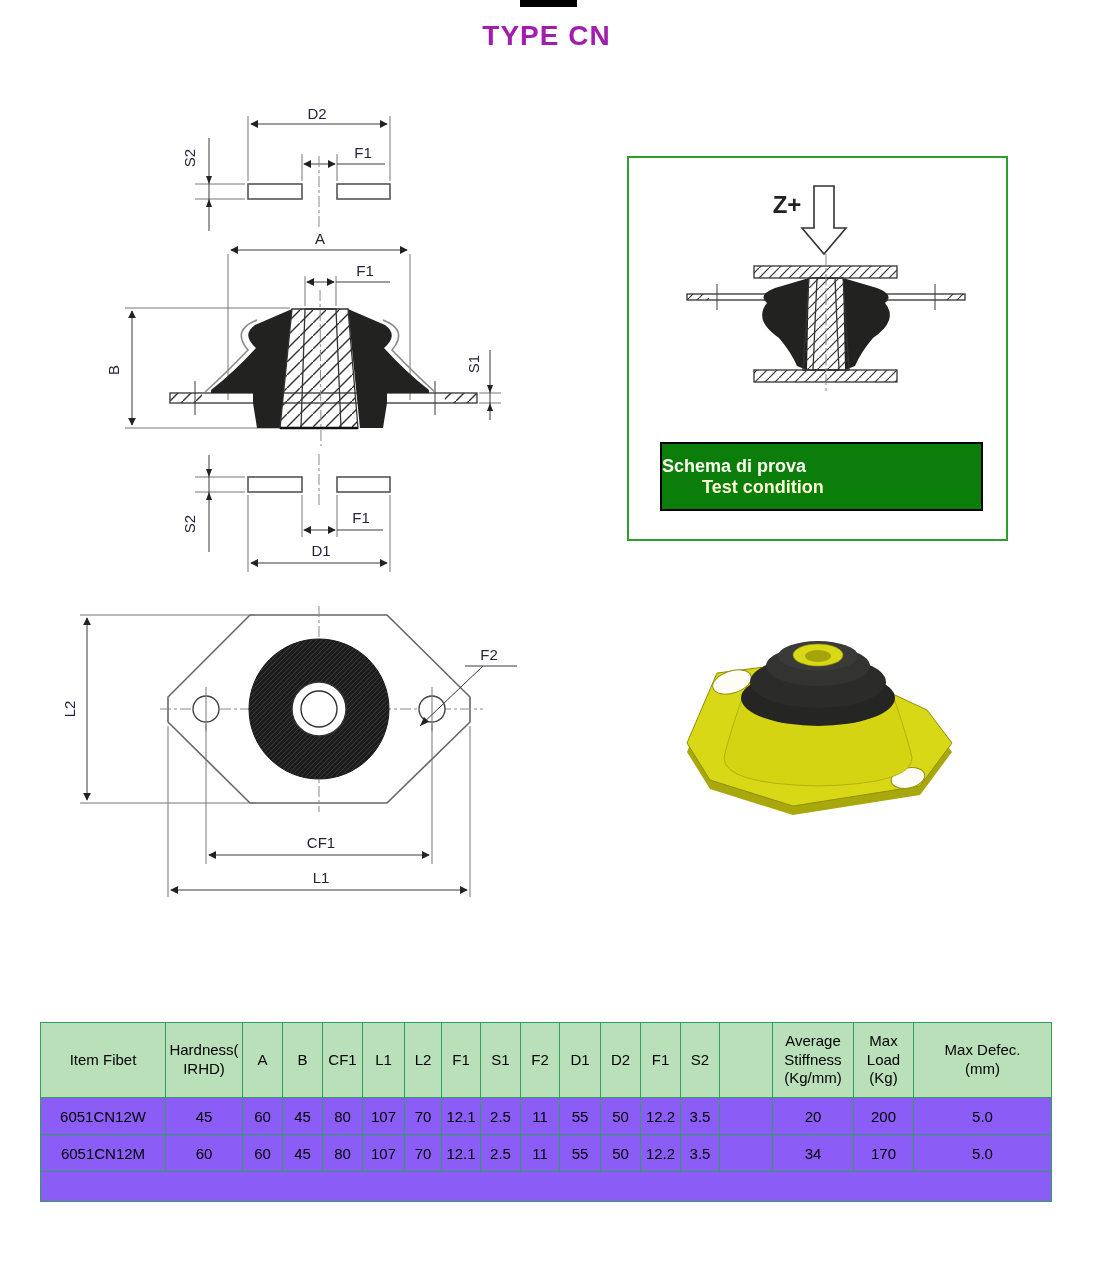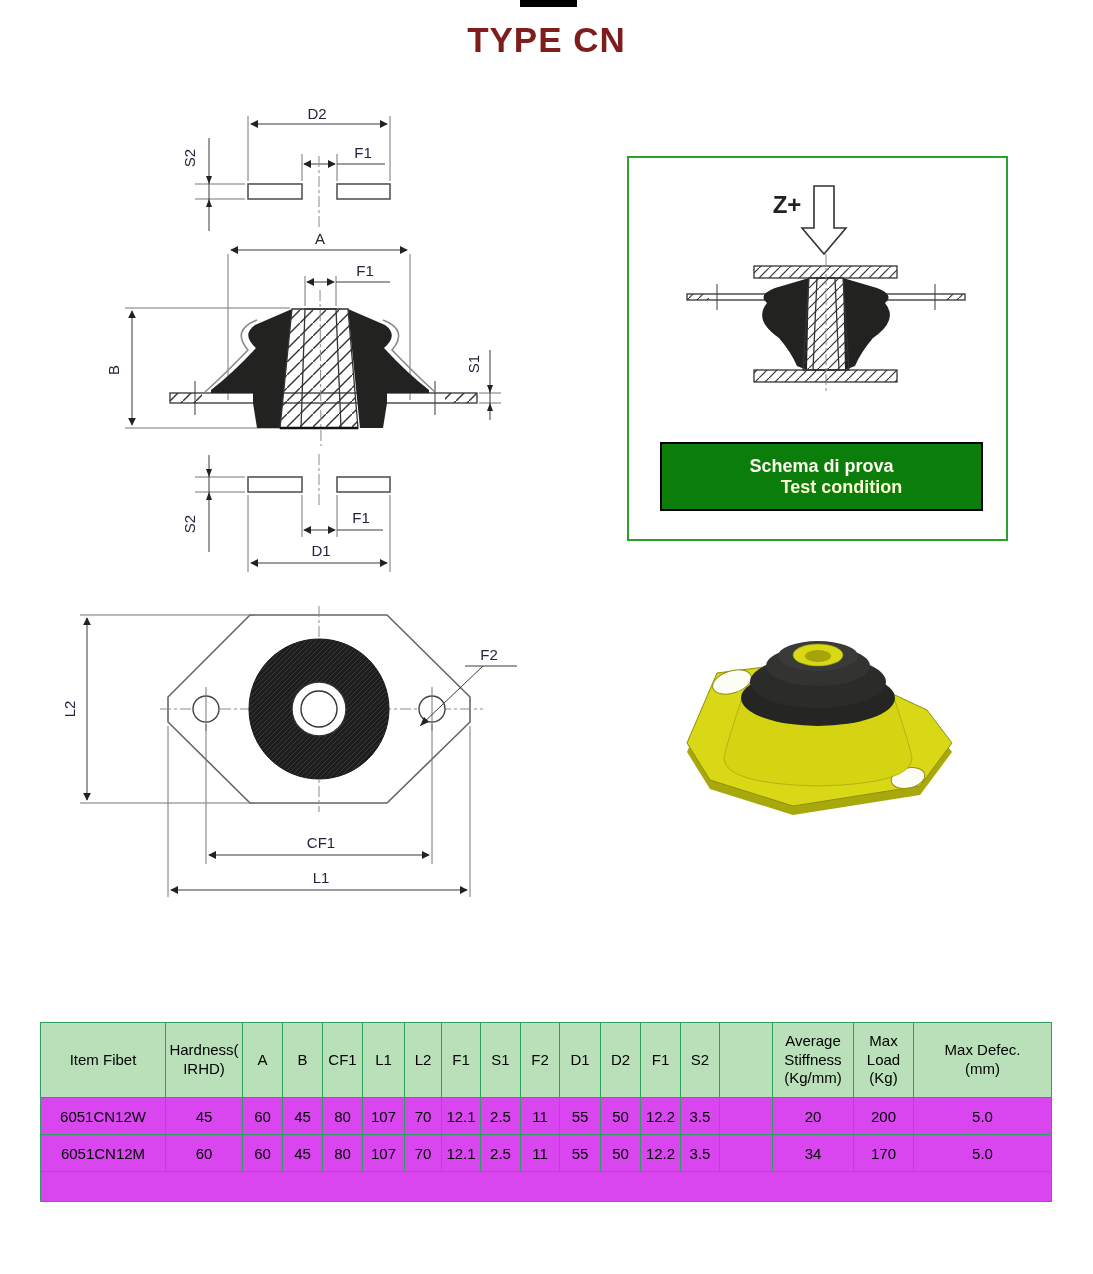--- a/index.html
+++ b/index.html
@@ -6,45 +6,45 @@
     --banner-green:#0a7d0a; --box-border:#2ca02c; --table-border:#2f9f5f;
     --table-header-bg:#b9e0b9; --mount-yellow:#d6d614; --rubber-black:#222220;
     --label-ink:#23233d; --line-gray:#6b6b6b;
   }
   *{box-sizing:border-box; margin:0; padding:0;}
   html,body{background:#fff;}
   body{width:1093px; height:1274px; position:relative; overflow:hidden;
        font-family:"Liberation Sans", sans-serif; color:#111;}
   .abs{position:absolute;}
   .logo-fragment{left:520px; top:0; width:57px; height:7px; background:#000;}
-  .page-title{left:0; right:0; top:20px; text-align:center; font-size:35px;
-              font-weight:bold; letter-spacing:1px; color:#7f1d1d;}
+  .page-title{left:0; right:0; top:20px; text-align:center; font-size:28px;
+              font-weight:bold; letter-spacing:1px; color:#a21caf;}
   svg text{font-family:"Liberation Sans", sans-serif; font-size:15px; fill:var(--label-ink);}
   svg text.rot{font-size:15px;}
   .dimline{stroke:#3a3a3a; stroke-width:1;}
   .extline{stroke:#777; stroke-width:1;}
   .cline{stroke:#8a8a8a; stroke-width:1; stroke-dasharray:11 3 3 3;}
   .edge{stroke:#333; stroke-width:1.3; fill:none;}
   .edge2{stroke:#555; stroke-width:1.6; fill:none;}
   .rubber{fill:var(--rubber-black); stroke:none;}
   .lip{stroke:#8a8a8a; stroke-width:1.6; fill:none;}
   .test-box{left:627px; top:156px; width:381px; height:385px; background:#fff;
             border:2px solid var(--box-border);}
   .banner{position:absolute; left:31px; top:284px; width:323px; height:69px;
           background:var(--banner-green); border:2px solid #000;
-          display:flex; flex-direction:column; align-items:center; justify-content:center;}
+          display:flex; flex-direction:column; justify-content:center;}
   .banner .l1{color:#fdfdf0; font-size:18px; font-weight:bold;}
   .banner .l2{color:#ffffd6; font-size:18px; font-weight:bold;margin-left:40px;}
   table.spec{position:absolute; left:40px; top:1022px; width:1011px;
              border-collapse:collapse; table-layout:fixed; font-size:15px;}
   table.spec th, table.spec td{border:1px solid var(--table-border); text-align:center;
              vertical-align:middle; padding:1px; color:#000;}
   table.spec th{background:var(--table-header-bg); font-weight:400; height:75px;
              white-space:pre-line; line-height:1.25;}
-  table.spec td{background:#d946ef; height:37px;}
+  table.spec td{background:#8b5cf6; height:37px;}
   table.spec td:nth-child(8), table.spec td:nth-child(13){font-size:15px;}
   table.spec tbody tr:nth-child(3) td:nth-child(8){border-left:2px solid #000;}
   table.spec tbody tr:nth-child(3) td:nth-child(11){border-left:2px solid #000;}
   table.spec tr.footer td{height:30px;}
 </style>
 </head>
 <body>
 
 <div class="abs logo-fragment"></div>
 <div class="abs page-title">TYPE CN</div>

